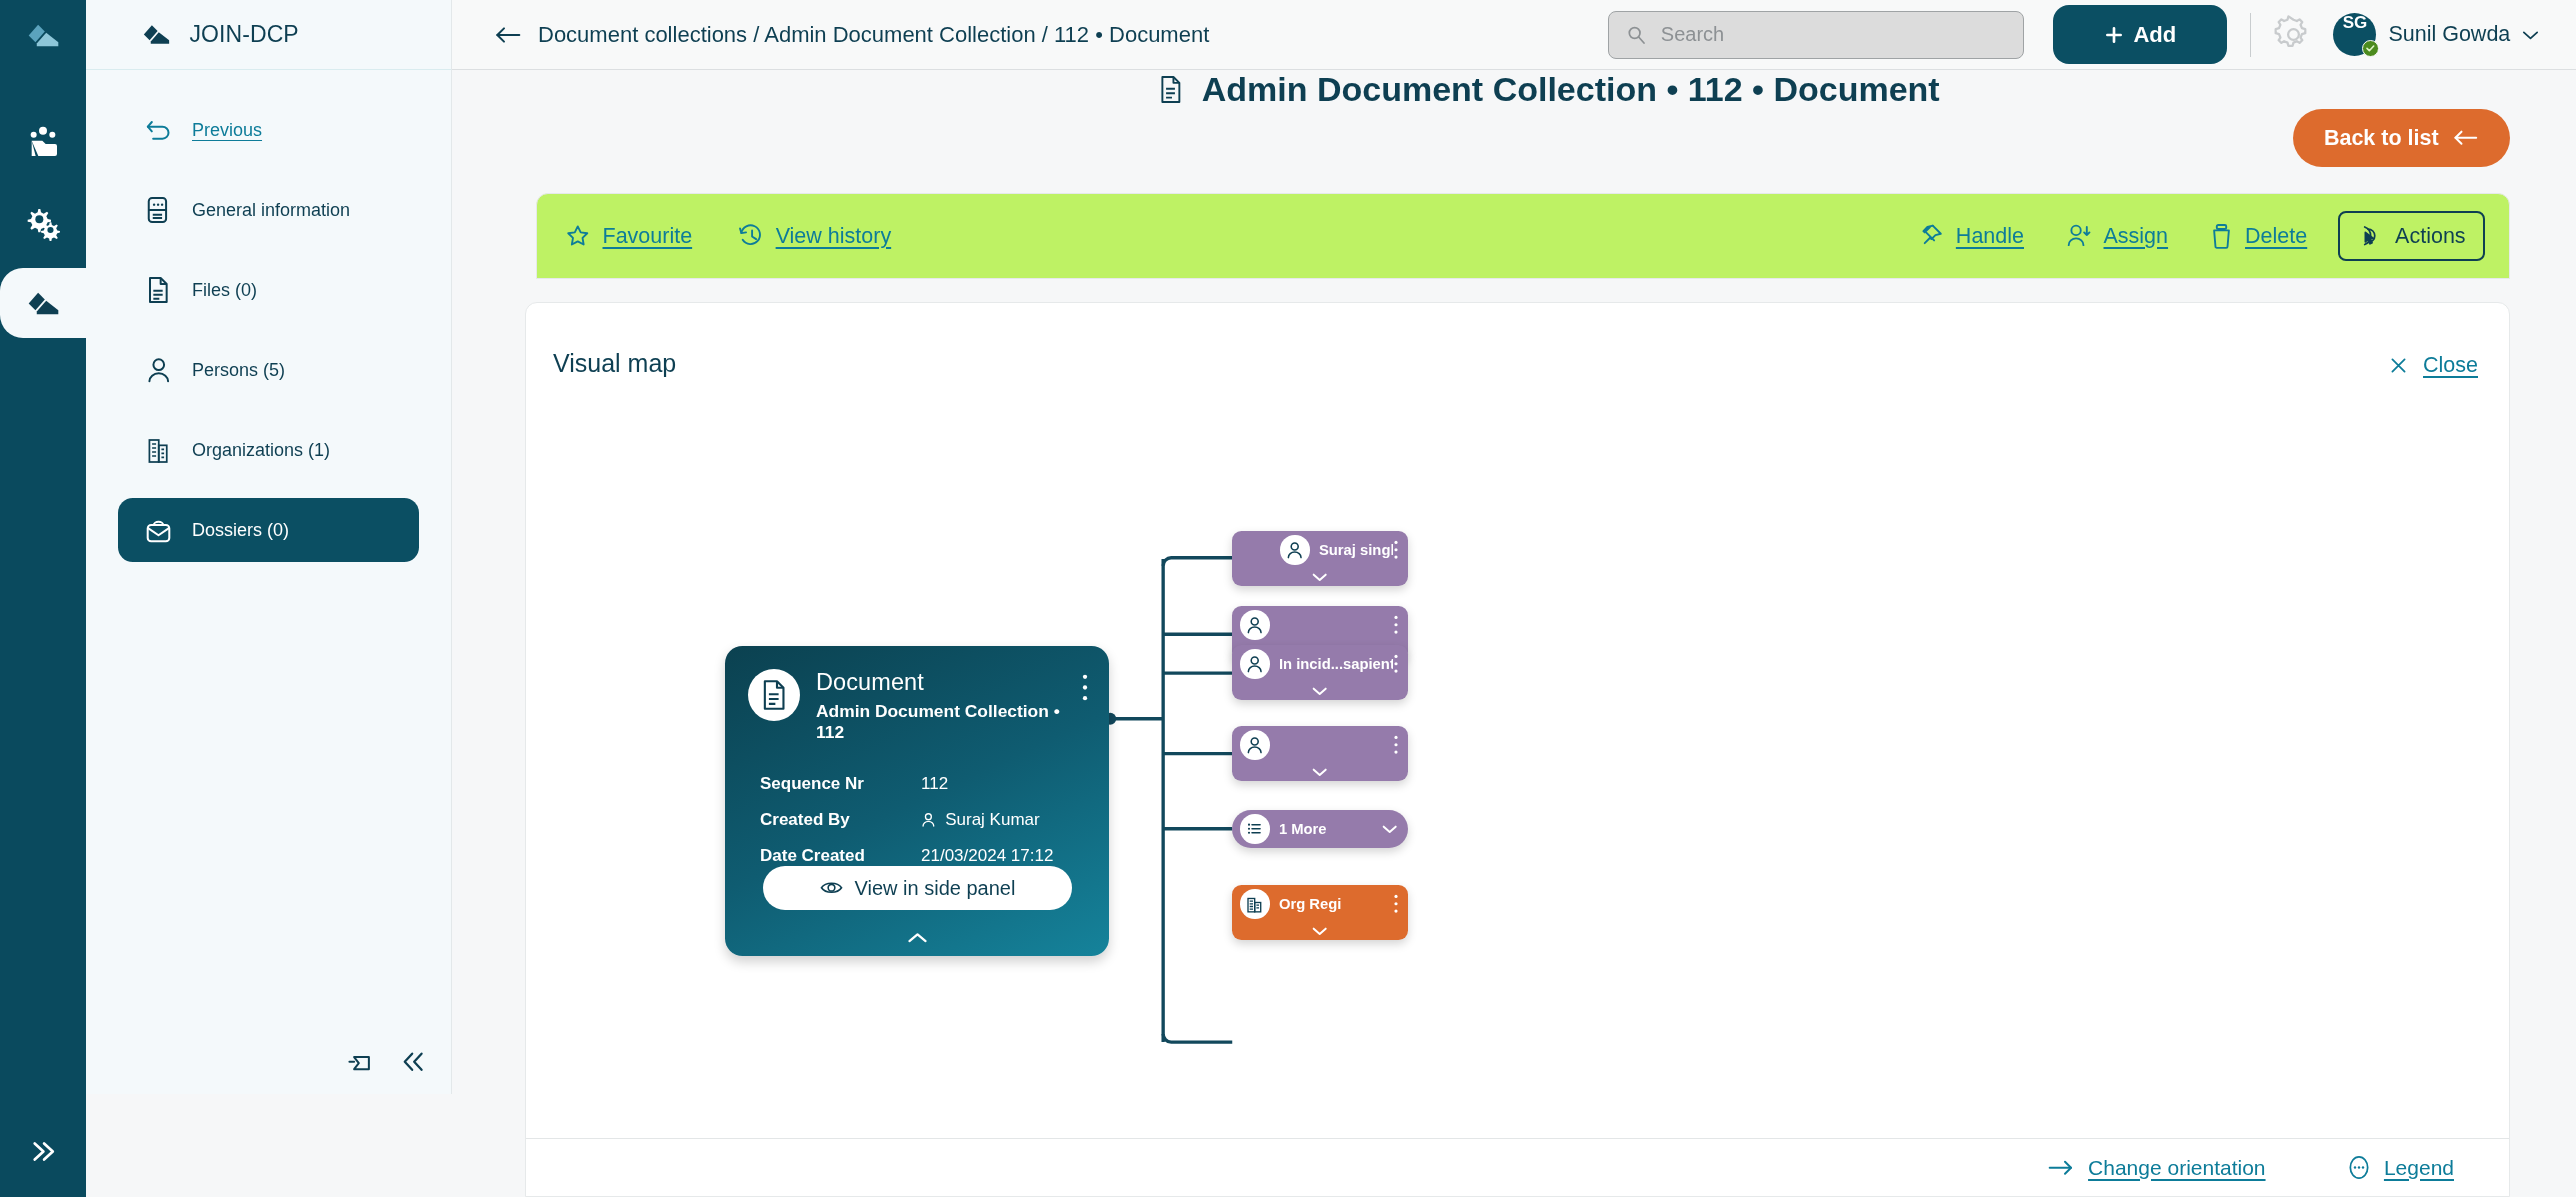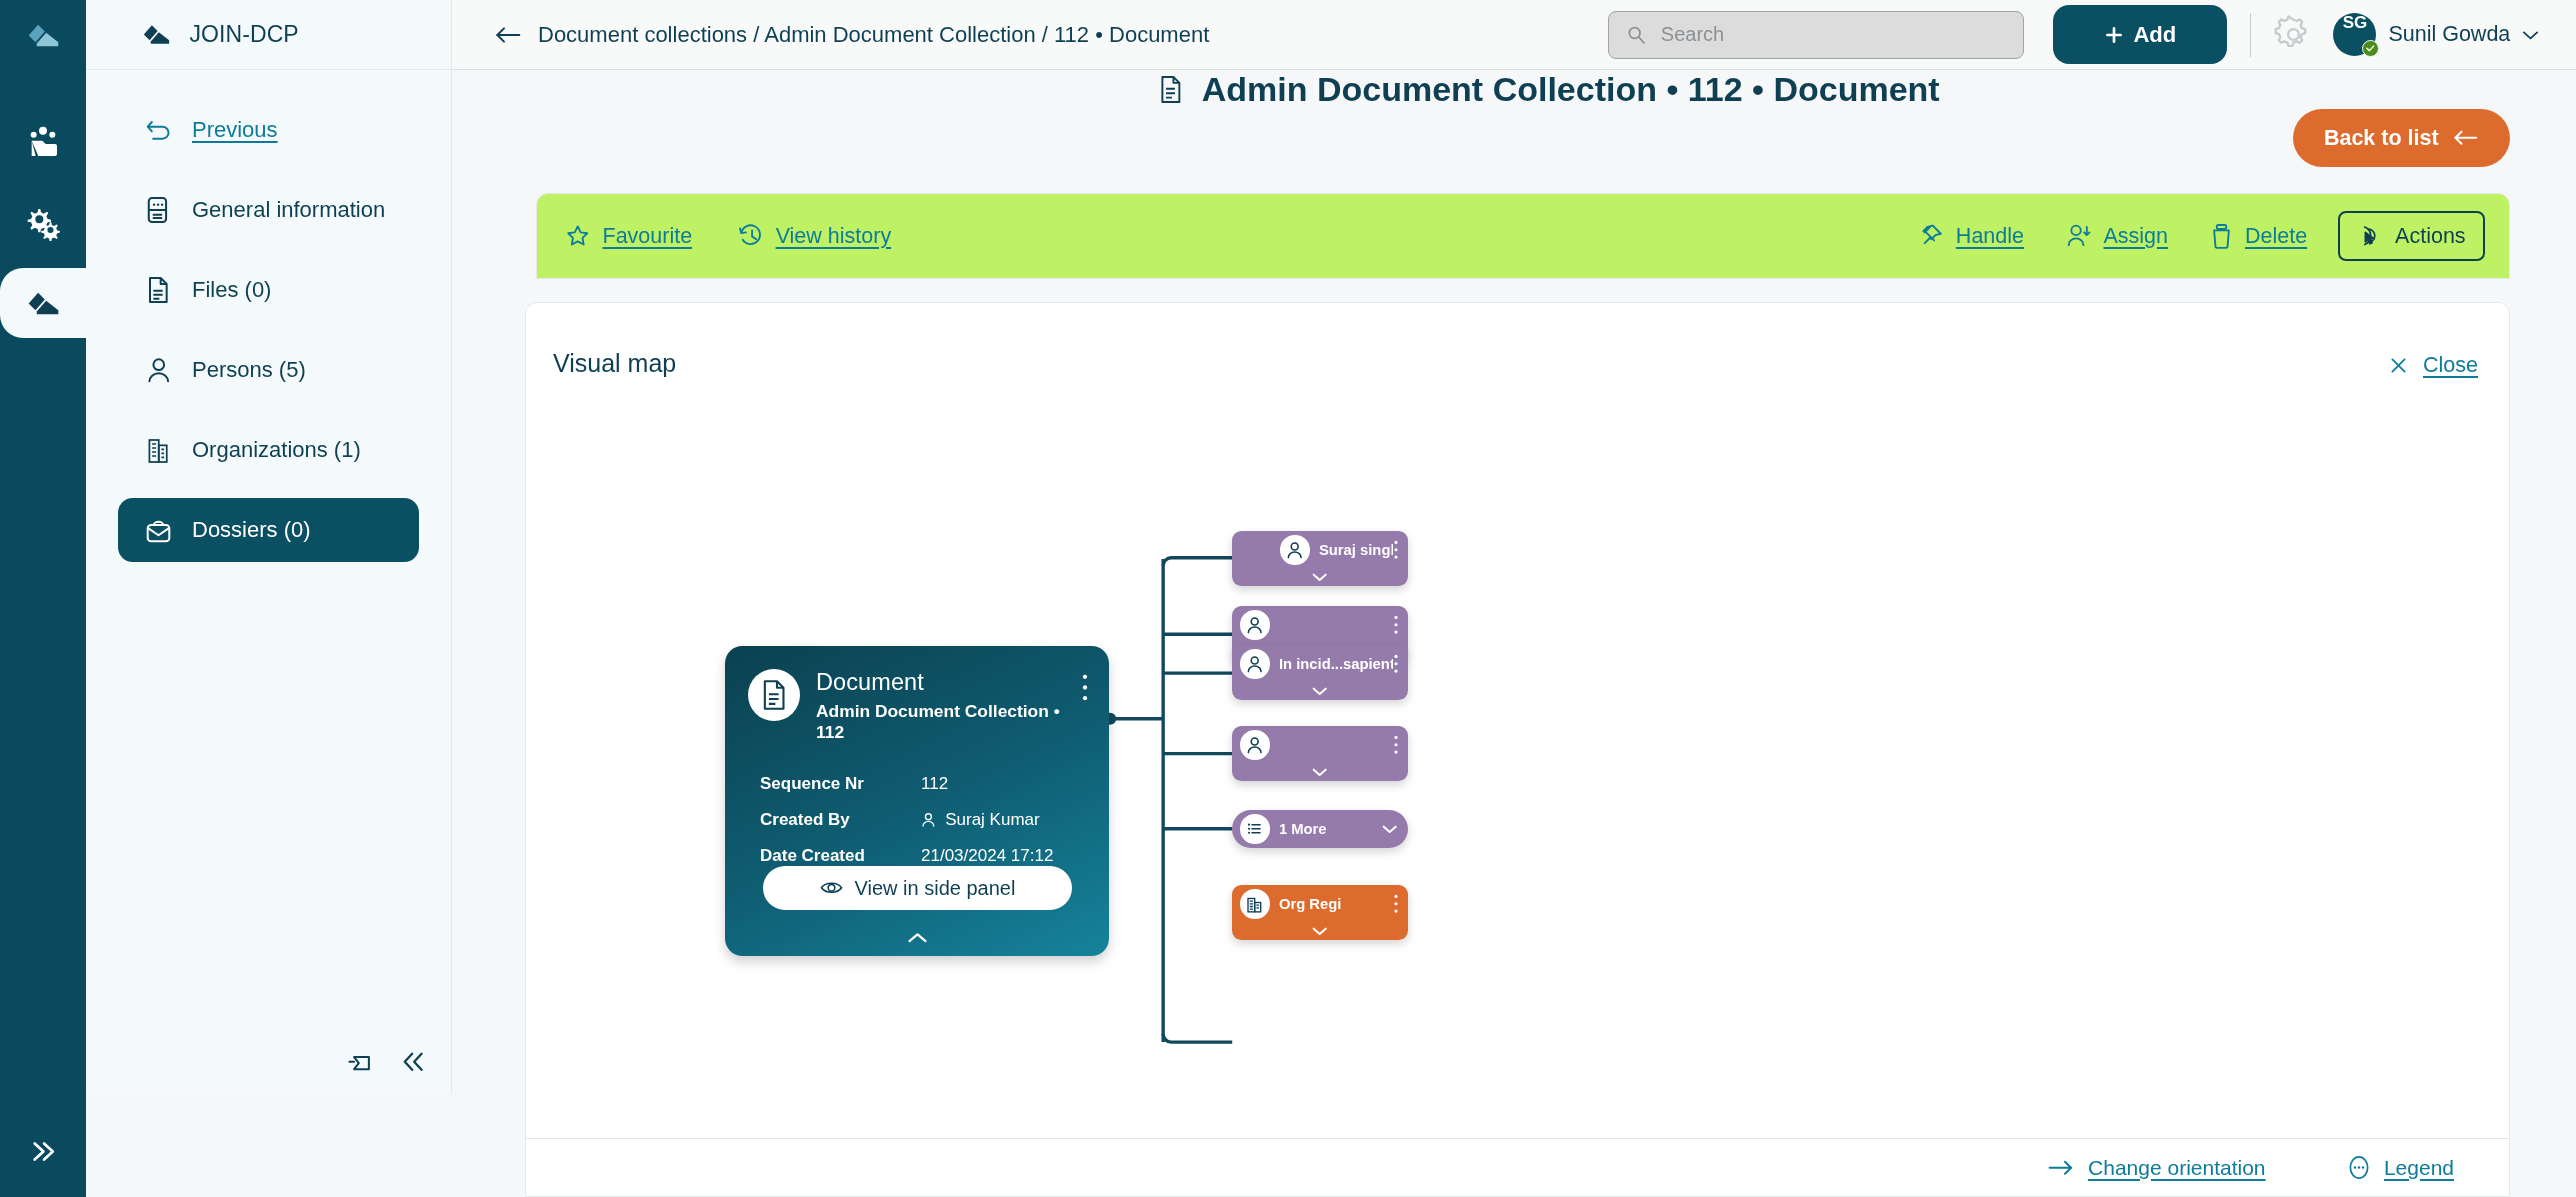--- a/index.html
+++ b/index.html
@@ -62,21 +62,21 @@
     border-bottom: 1.3px solid #d9ecef;
   }
   .sidebar-head .brand {
     font-size: 23px; color: #0e3f52; letter-spacing: 0.1px;
   }
   .nav-list { padding-top: 28px; }
   .nav-item {
     display: flex; align-items: center; gap: 19px;
     height: 64px; margin: 0 32px 16px 32px;
     padding-left: 25.5px; border-radius: 14.8px;
-    color: #0e3f52; font-size: 22px;
+    color: #0e3f52; font-size: 18px;
   }
   .nav-item.link { color: var(--teal); }
   .nav-item.link .nav-label { text-decoration: underline; text-underline-offset: 4px; }
   .nav-item.active {
     background: var(--navy); color: #ffffff;
   }
   .nav-ico { width: 29.5px; height: 29.5px; display:flex; align-items:center; justify-content:center; flex: 0 0 auto; }
 
   .sidebar-foot {
     position: absolute; bottom: 20px; right: 24px;

